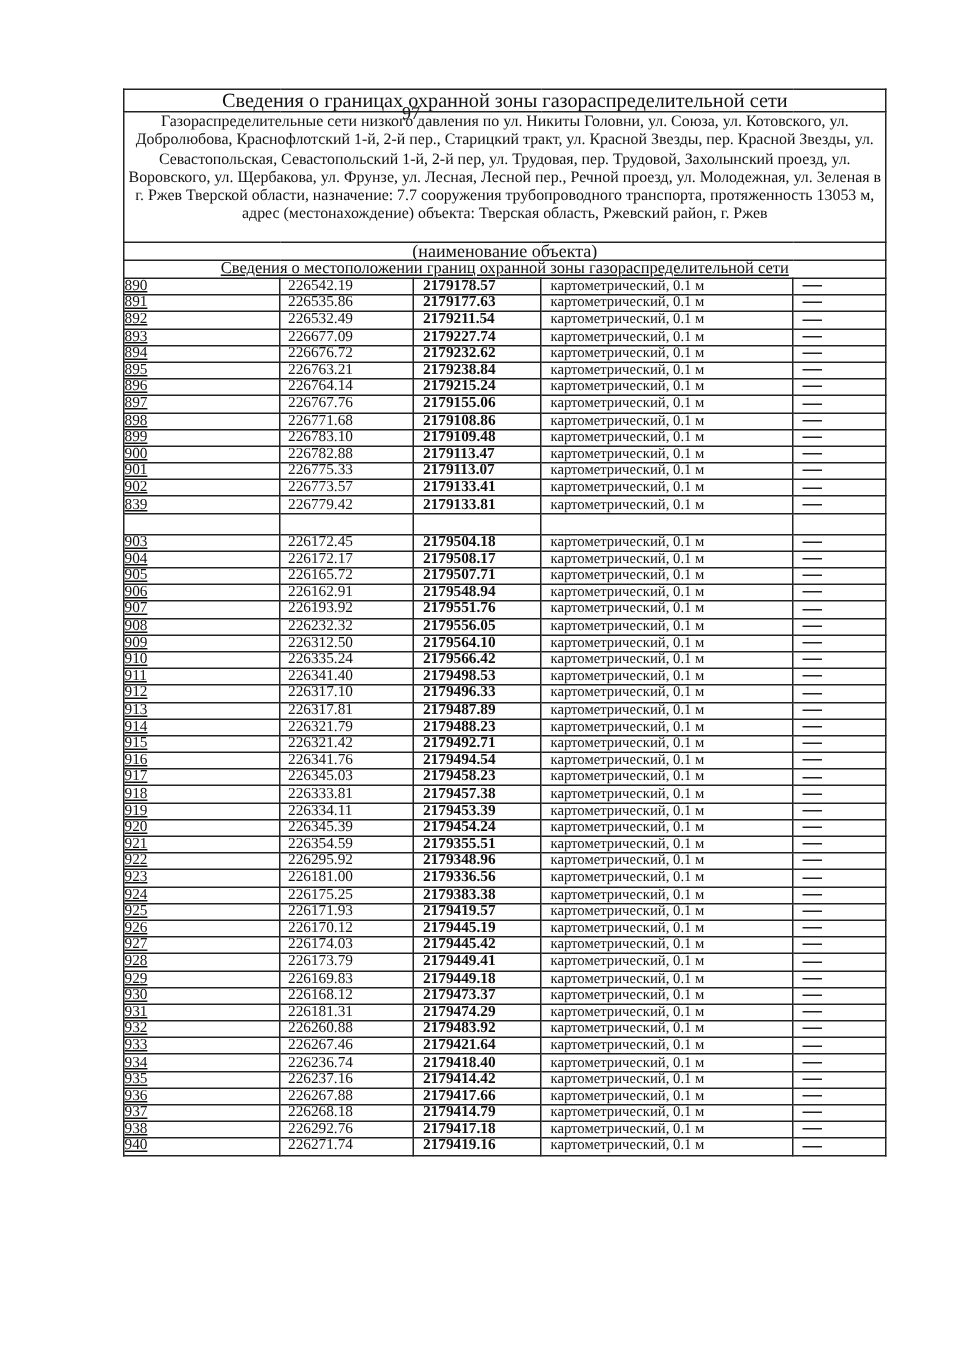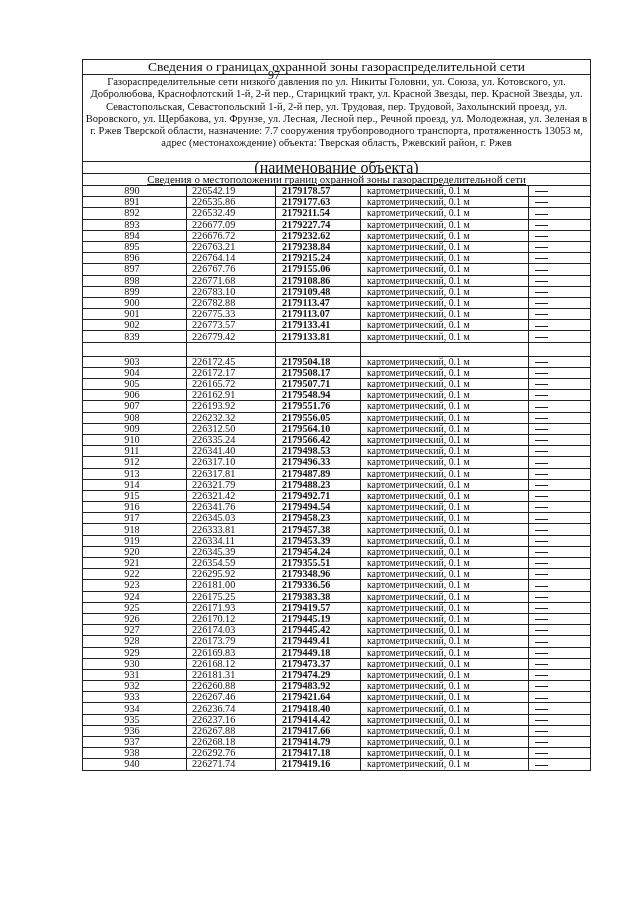--- a/index.html
+++ b/index.html
@@ -7,23 +7,23 @@
          font-family: "Liberation Serif", "DejaVu Serif", serif; color: #111; }
   .page-number { position: absolute; top: 32px; left: 0; width: 548px; text-align: center;
                  font-size: 12px; margin-top: 36px; }
   .doc-table { position: absolute; left: 82px; top: 59px; width: 508px;
                border-collapse: collapse; table-layout: fixed; }
   .doc-table td { border: 1px solid #222; padding: 0; font-size: 10.2px; line-height: 10px;
                   height: 10.2px; white-space: nowrap; overflow: hidden; }
   .doc-table td.title { font-size: 13.5px; line-height: 14px; height: 14px; text-align: center; font-weight: normal; }
   .doc-table td.desc { font-size: 10.6px; line-height: 12.3px; text-align: center; white-space: normal;
                        padding: 1px 0 1px 0; height: 84px; vertical-align: top; }
-  .doc-table td.caption { text-align: center; font-size: 16px; line-height: 11px; height: 11px; }
+  .doc-table td.caption { text-align: center; font-size: 12px; line-height: 11px; height: 11px; }
   .doc-table td.section { text-align: center; font-size: 11px; line-height: 11px; height: 11px; text-decoration: underline; }
-  .doc-table td.num { text-align: center; padding-right: 5px; }
+  .doc-table td.num { text-align: left; padding-right: 5px; text-decoration: underline; }
   .doc-table td.x { padding-left: 5px; }
   .doc-table td.y { padding-left: 6px; font-weight: bold; }
   .doc-table td.method { padding-left: 6px; font-size: 9.8px; }
   .doc-table td.note { padding-left: 6px; }
   .dash { display: inline-block; width: 13px; height: 1px; background: #222; vertical-align: middle; }
   .doc-table tr.gap td { height: 13px; }
 </style>
 </head>
 <body>
 

